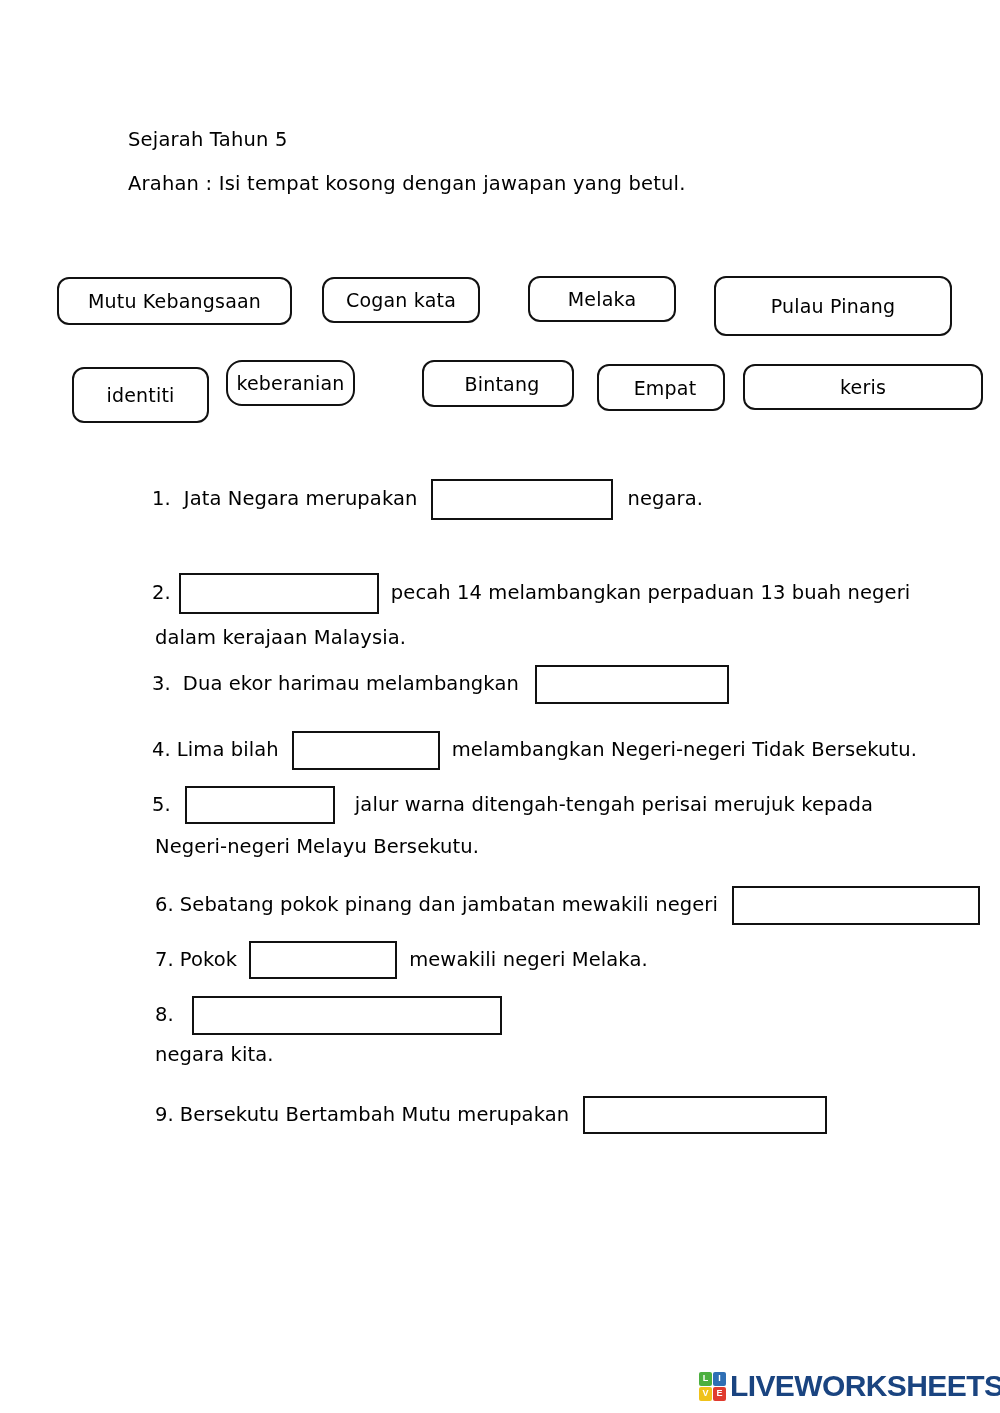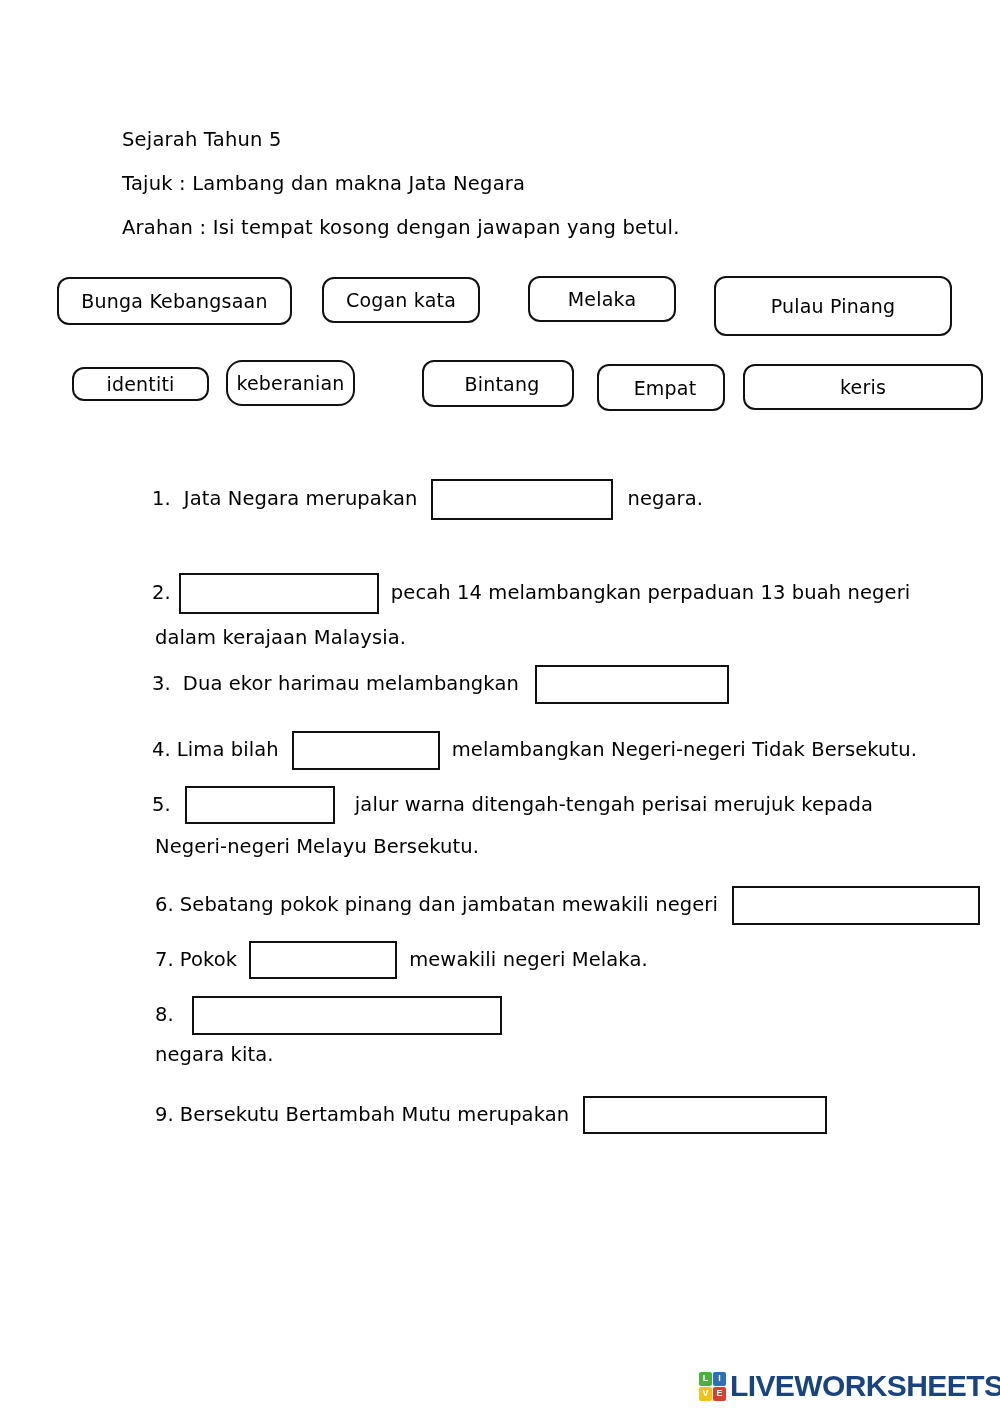--- a/index.html
+++ b/index.html
@@ -18,21 +18,21 @@
 
   .sheet {
     position: relative;
     width: 1000px;
     height: 1413px;
   }
 
   
   .header {
     position: absolute;
-    left: 122px;
+    left: 128px;
     top: 118px;
     width: 820px;
   }
   .header-line {
     font-size: 19.5px;
     line-height: 44px;
     letter-spacing: 0.2px;
     white-space: nowrap;
   }
 
@@ -129,30 +129,29 @@
     line-height: 1;
   }
 </style>
 </head>
 <body>
 
 <div class="sheet">
 
   <div class="header">
     <div class="header-line">Sejarah Tahun 5</div>
-    <div class="header-line">Tajuk : Lambang dan makna Jata Negara</div>
     <div class="header-line">Arahan : Isi tempat kosong dengan jawapan yang betul.</div>
   </div>
 
   <div class="wordbank" id="wordbank">
-      <div class="chip" style="left: 57px; top: 277px; width: 235px; height: 48px;">Bunga Kebangsaan</div>
+      <div class="chip" style="left: 57px; top: 277px; width: 235px; height: 48px;">Mutu Kebangsaan</div>
       <div class="chip" style="left: 322px; top: 277px; width: 158px; height: 46px;">Cogan kata</div>
       <div class="chip" style="left: 528px; top: 276px; width: 148px; height: 46px;">Melaka</div>
       <div class="chip" style="left: 714px; top: 276px; width: 238px; height: 60px;">Pulau Pinang</div>
-      <div class="chip" style="left: 72px; top: 367px; width: 137px; height: 34px;">identiti</div>
+      <div class="chip" style="left: 72px; top: 367px; width: 137px; height: 56px;">identiti</div>
       <div class="chip" style="left: 226px; top: 360px; width: 129px; height: 46px; border-radius: 16px;">keberanian</div>
       <div class="chip" style="left: 422px; top: 360px; width: 152px; height: 47px; padding-left: 8px;">Bintang</div>
       <div class="chip" style="left: 597px; top: 364px; width: 128px; height: 47px; padding-left: 8px;">Empat</div>
       <div class="chip" style="left: 743px; top: 364px; width: 240px; height: 46px;">keris</div>
     </div>
 
   <div class="questions" id="questions">
       <div class="qline" style="left: 152px; top: 479px;">
         <span class="qnum" style="margin-right: 13px;">1.</span>
         <span class="qtext">Jata Negara merupakan</span>

